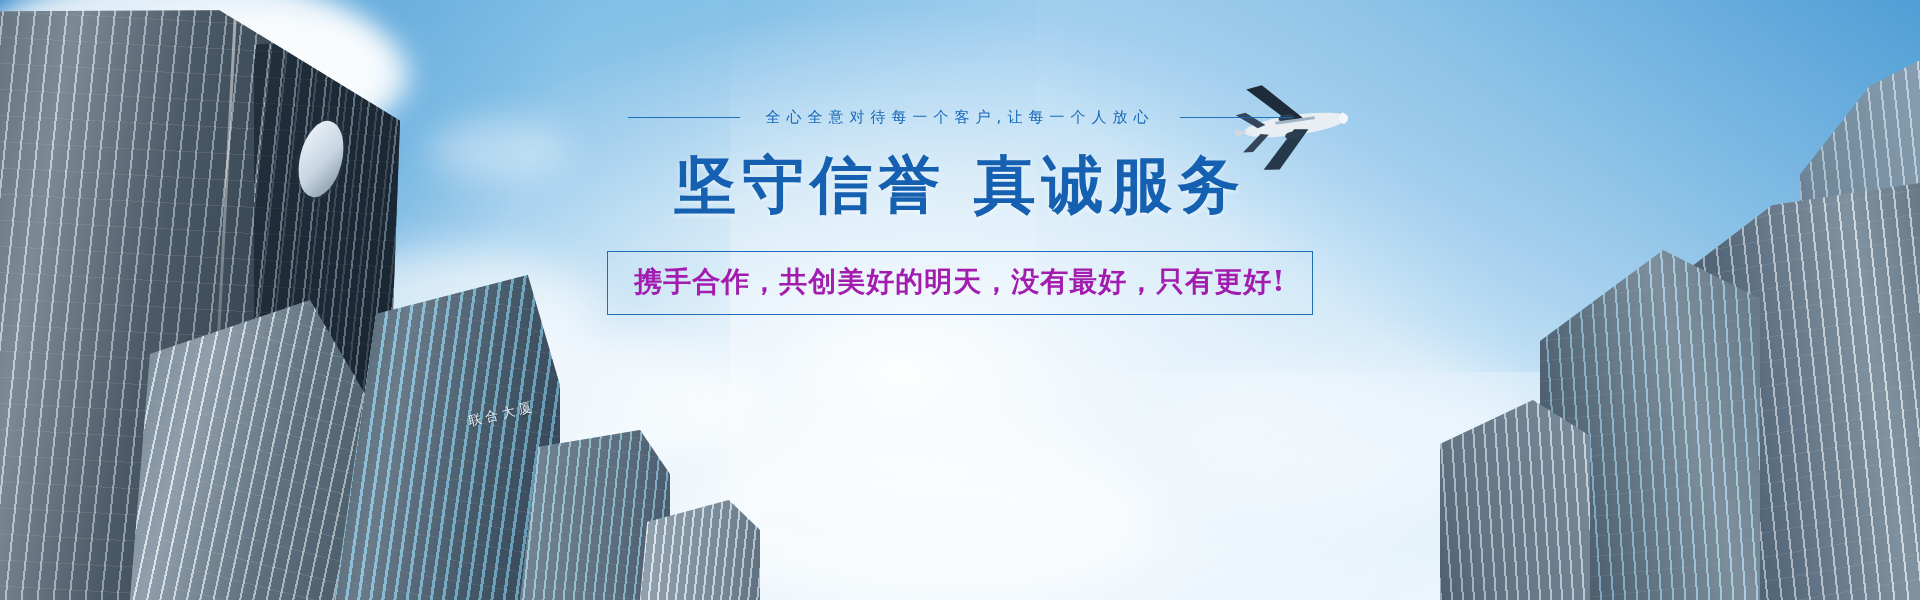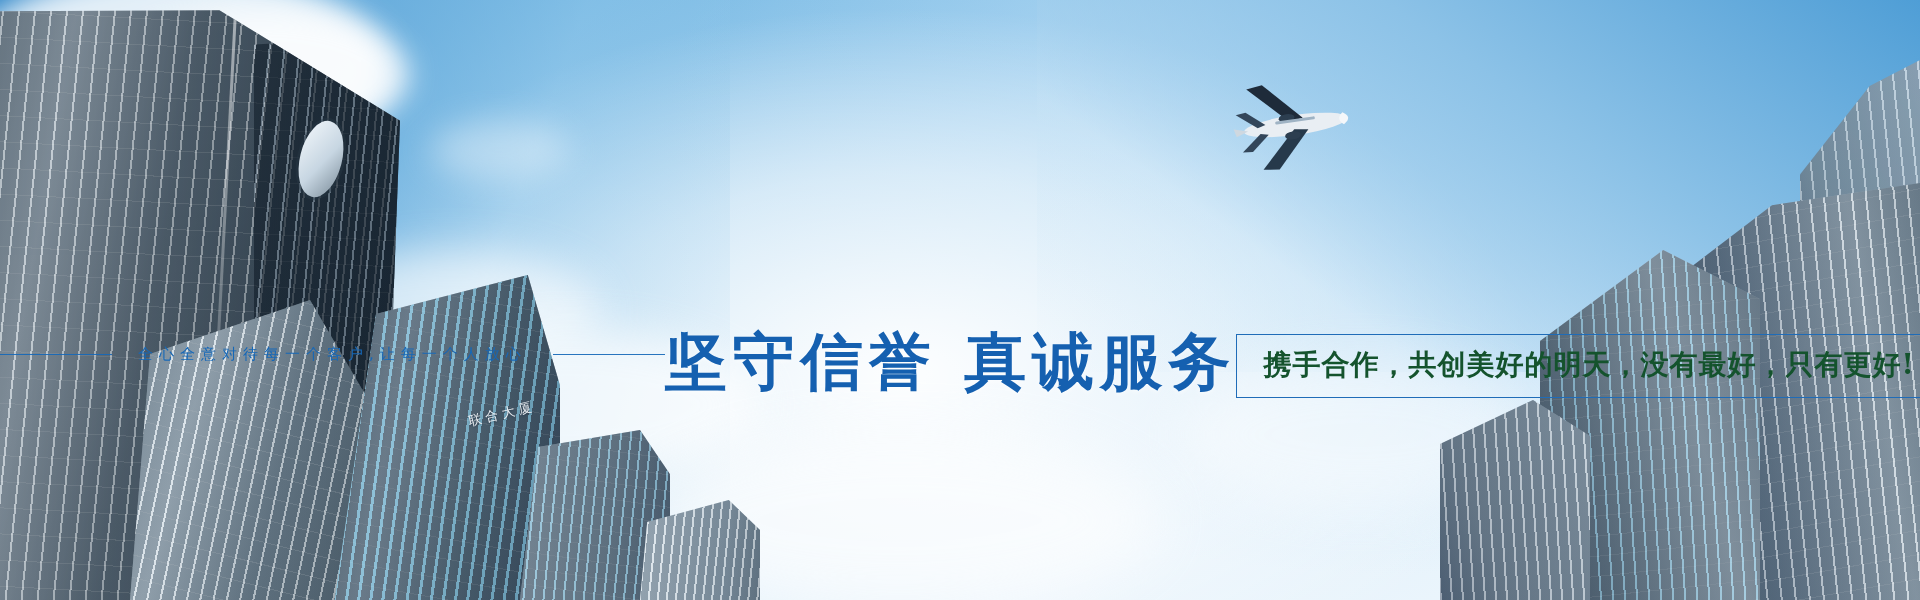--- a/index.html
+++ b/index.html
@@ -174,21 +174,21 @@
     position:absolute;inset:0;
     background-image:repeating-linear-gradient(84deg, rgba(255,255,255,.32) 0 2px, rgba(40,62,80,.30) 2px 13px);
   }
 
   
   .plane{position:absolute;left:1218px;top:68px;width:140px;height:120px;transform:rotate(14deg);}
 
   
   .content{
     position:absolute;left:0;top:0;width:1920px;height:600px;
-    display:flex;flex-direction:row;align-items:center;
+    display:flex;flex-direction:column;align-items:center;
     padding-top:108px;box-sizing:border-box;
     pointer-events:none;
   }
   .tagline-row{display:flex;align-items:center;gap:26px;pointer-events:auto;}
   .rule{width:112px;height:0;border-top:1.6px solid #1668b8;opacity:.92;}
   .tagline{
     font-size:15px;color:#1668b8;letter-spacing:6px;white-space:nowrap;
     font-family:"DejaVu Sans","Liberation Sans",sans-serif;
   }
   .headline{
@@ -199,21 +199,21 @@
     text-shadow:0 2px 5px rgba(255,255,255,.55);
     pointer-events:auto;
   }
   .subtitle-box{
     margin-top:24px;
     border:1.6px solid #1f6cb8;
     padding:11px 26px 13px 26px;
     pointer-events:auto;
   }
   .subtitle{
-    font-size:28px;font-weight:bold;color:#14532d;
+    font-size:28px;font-weight:bold;color:#a21caf;
     letter-spacing:1px;white-space:nowrap;
     font-family:"DejaVu Serif","Liberation Serif",serif;
   }
 </style>
 </head>
 <body>
 
 <div class="banner">
 
   <div class="sky"></div>

